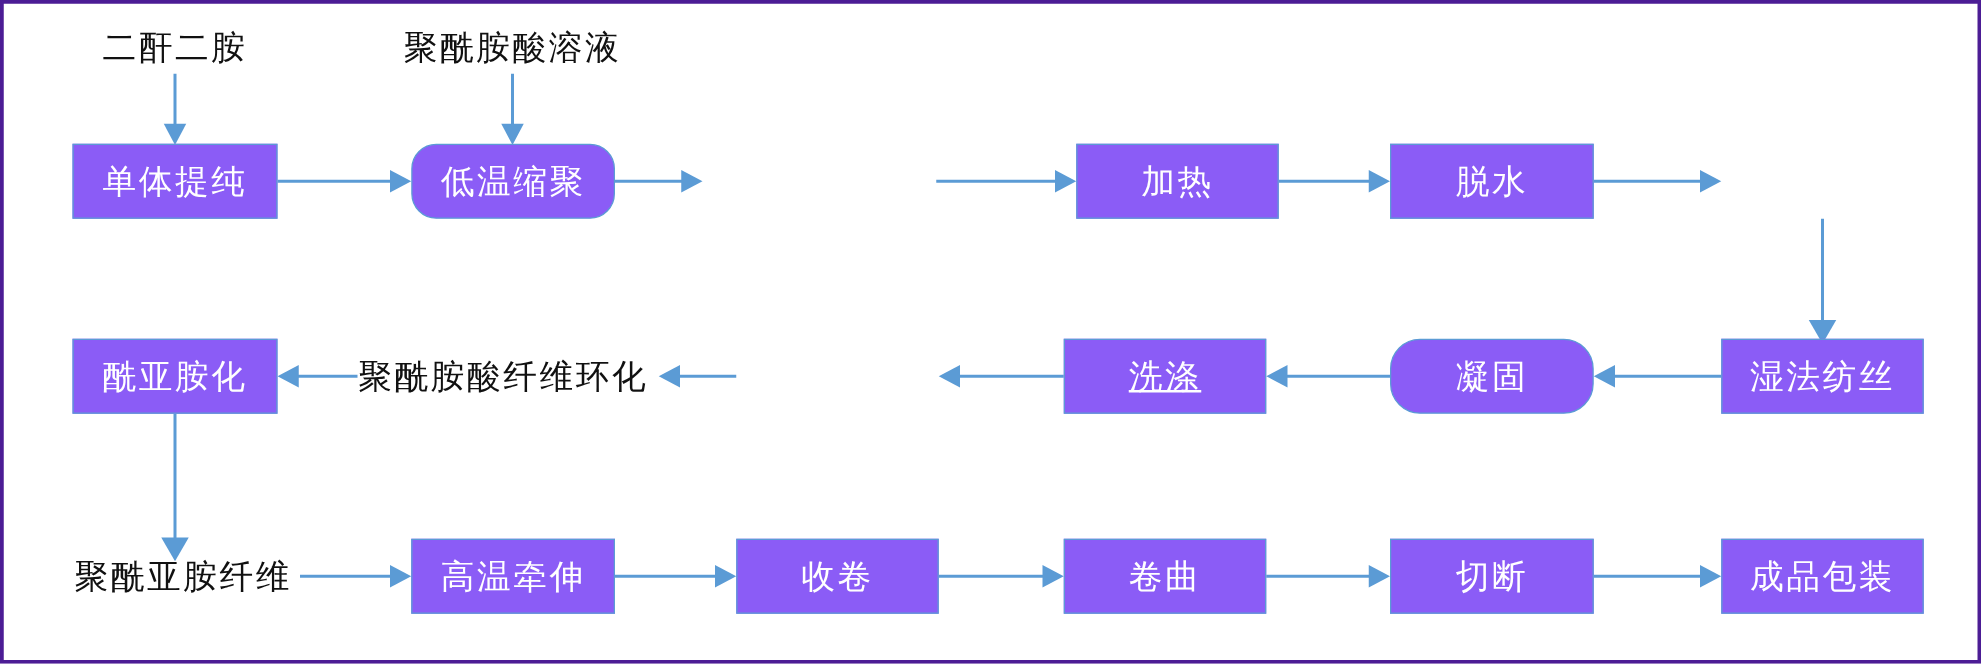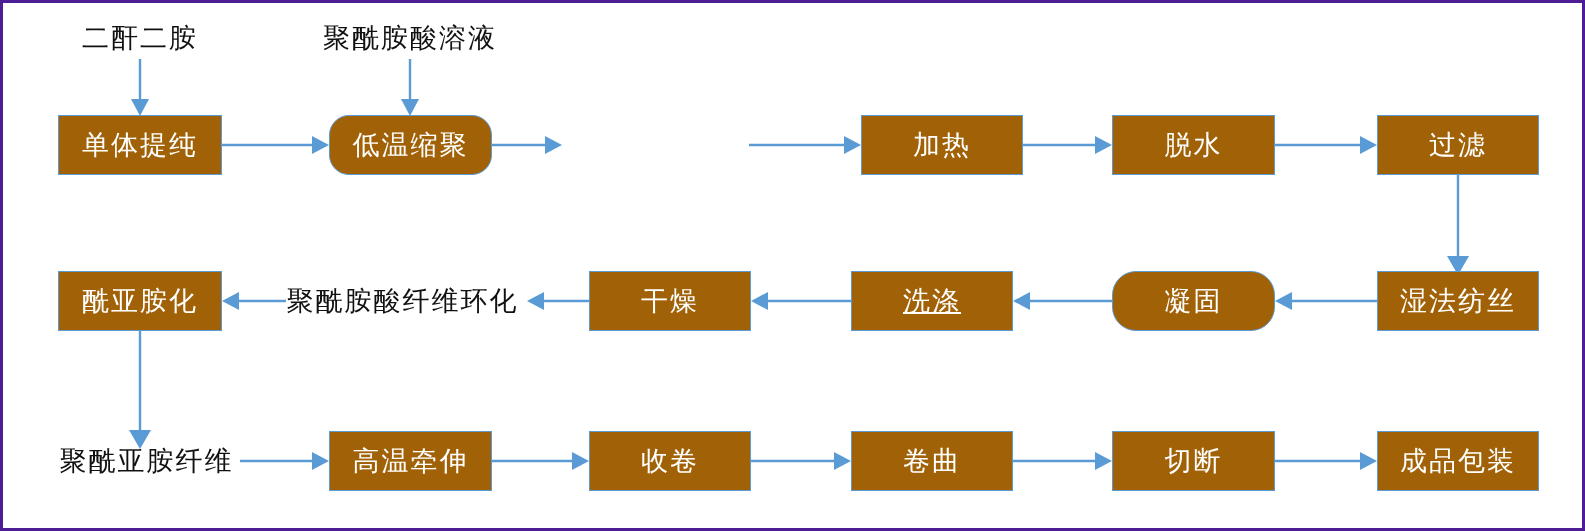--- a/index.html
+++ b/index.html
@@ -20,21 +20,21 @@
   #canvas {
     position: absolute;
     left: 0; top: 0;
     width: 1585px;
     height: 531px;
   }
   
   .node {
     position: absolute;
     box-sizing: border-box;
-    background: #a16207;
+    background: #8b5cf6;
     border: 1px solid #5b9bd5;
     color: #ffffff;
     display: flex;
     align-items: center;
     justify-content: center;
     font-size: 27px;
     letter-spacing: 2px;
     line-height: 1;
     white-space: nowrap;
   }
@@ -173,27 +173,25 @@
 
   <div class="node" style="left:55px; top:112px; width:164px; height:60px;">单体提纯</div>
 
   <div class="node" style="left:326px; top:112px; width:163px; height:60px;border-radius:20px;">低温缩聚</div>
 
 
   <div class="node" style="left:858px; top:112px; width:162px; height:60px;">加热</div>
 
   <div class="node" style="left:1109px; top:112px; width:163px; height:60px;">脱水</div>
 
-  <div class="node" style="left:1374px; top:112px; width:162px; height:60px;">过滤</div>
 
   <div class="node" style="left:55px; top:268px; width:164px; height:60px;">酰亚胺化</div>
 
   <div class="label" style="left:279px; top:279px; width:241px; height:38px;">聚酰胺酸纤维环化</div>
 
-  <div class="node" style="left:586px; top:268px; width:162px; height:60px;">干燥</div>
 
   <div class="node" style="left:848px; top:268px; width:162px; height:60px;text-decoration:underline;">洗涤</div>
 
   <div class="node" style="left:1109px; top:268px; width:163px; height:60px;border-radius:24px;">凝固</div>
 
   <div class="node" style="left:1374px; top:268px; width:162px; height:60px;">湿法纺丝</div>
 
   <div class="label" style="left:50px; top:439px; width:187px; height:38px;">聚酰亚胺纤维</div>
 
   <div class="node" style="left:326px; top:428px; width:163px; height:60px;">高温牵伸</div>

